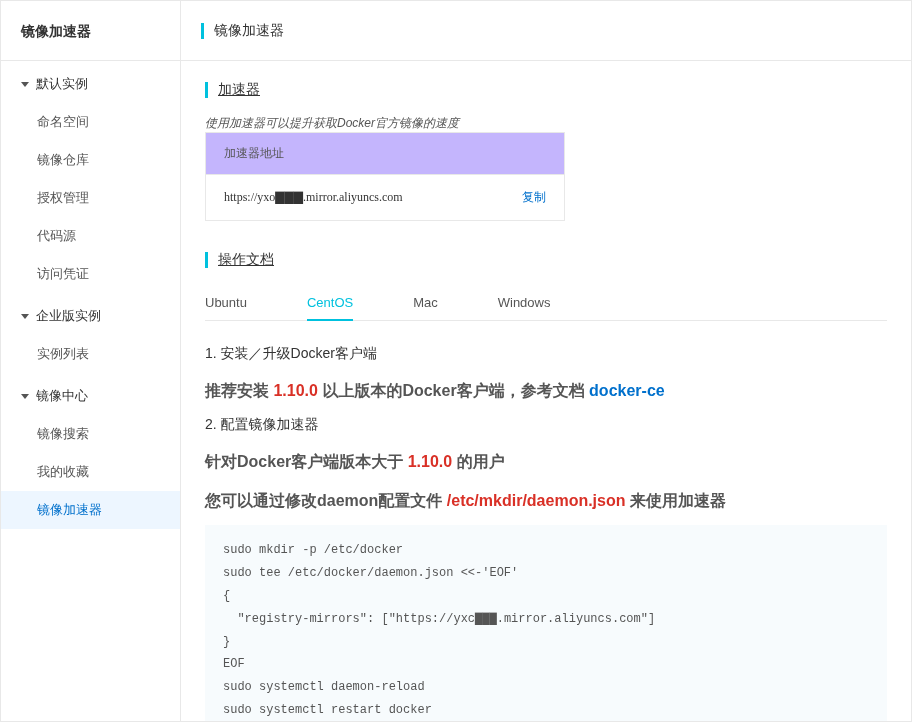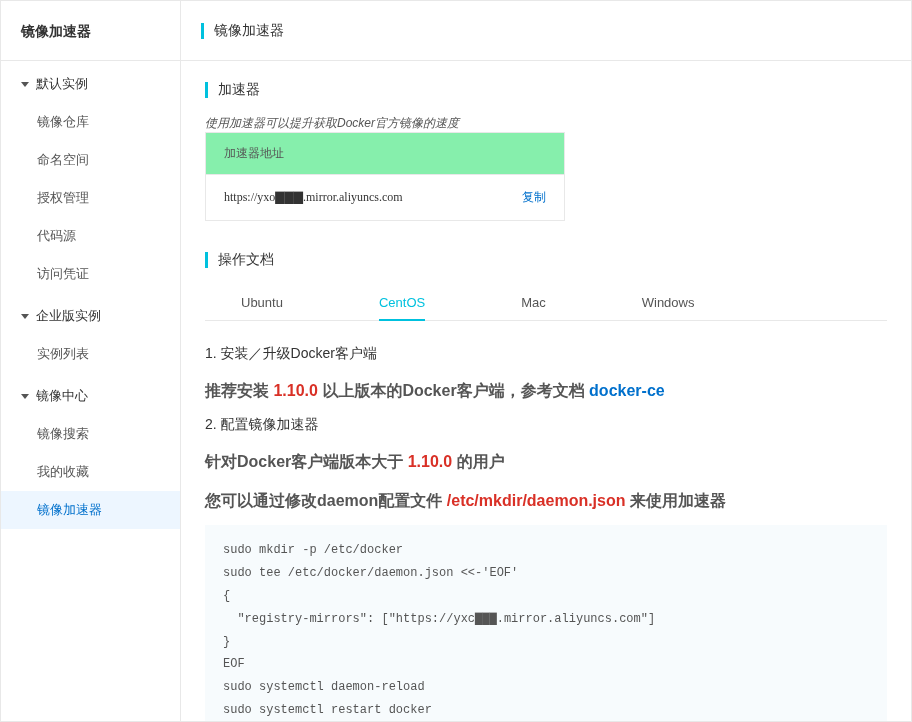--- a/index.html
+++ b/index.html
@@ -100,34 +100,35 @@
     }
     .section-bar {
       width: 3px;
       height: 16px;
       background: #00c1de;
       margin-right: 10px;
     }
     .section-text {
       font-size: 14px;
       color: #333;
+      text-decoration: underline;
     }
     .section-desc {
       font-size: 12px;
       color: #555;
       margin-bottom: 0;
       font-style: italic;
     }
     .accel-box {
       border: 1px solid #e8e8e8;
       width: 360px;
       margin-bottom: 30px;
     }
     .accel-box-header {
-      background: #86efac;
+      background: #c4b5fd;
       padding: 12px 18px;
       font-size: 12px;
       color: #555;
       border-bottom: 1px solid #e8e8e8;
     }
     .accel-box-body {
       padding: 14px 18px;
       display: flex;
       justify-content: space-between;
       align-items: center;
@@ -147,21 +148,20 @@
       border-bottom: 1px solid #e8e8e8;
       margin-bottom: 24px;
     }
     .tab {
       padding: 10px 0;
       margin-right: 60px;
       font-size: 13px;
       color: #555;
       cursor: pointer;
       position: relative;
-      margin-left: 36px;
     }
     .tab.active {
       color: #00c1de;
     }
     .tab.active::after {
       content: "";
       position: absolute;
       left: 0;
       right: 0;
       bottom: -1px;
@@ -207,22 +207,22 @@
 <body>
 
 <div class="container">
   <div class="sidebar">
     <div class="sidebar-title">镜像加速器</div>
 
     <div class="menu-section-header">
       <span class="caret"></span>
       <span>默认实例</span>
     </div>
+    <div class="menu-item">命名空间</div>
     <div class="menu-item">镜像仓库</div>
-    <div class="menu-item">命名空间</div>
     <div class="menu-item">授权管理</div>
     <div class="menu-item">代码源</div>
     <div class="menu-item">访问凭证</div>
 
     <div class="menu-section-header">
       <span class="caret"></span>
       <span>企业版实例</span>
     </div>
     <div class="menu-item">实例列表</div>
 

